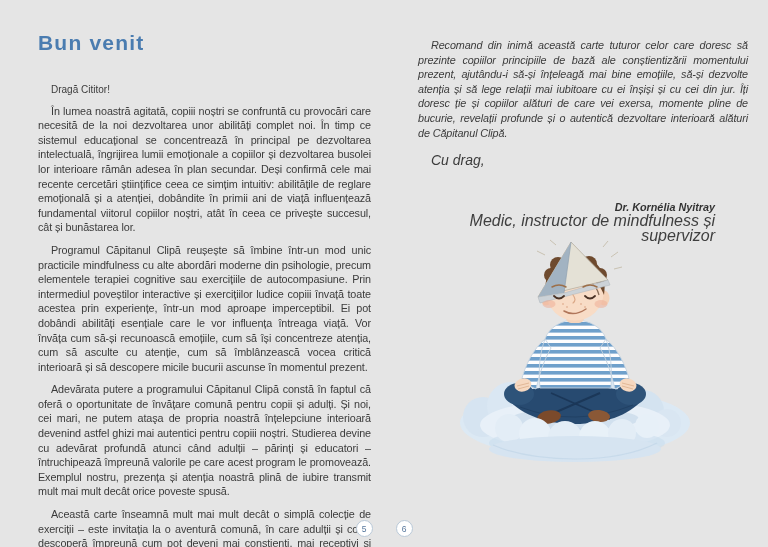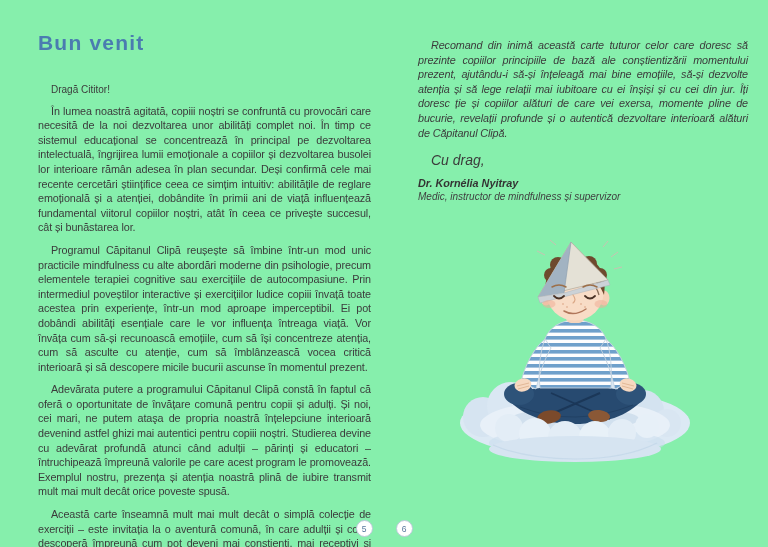--- a/index.html
+++ b/index.html
@@ -4,21 +4,21 @@
 <style>
   * { margin:0; padding:0; box-sizing:border-box; }
   html,body { width:768px; height:547px; }
   body {
     background:#ffffff;
     font-family:"Liberation Sans", sans-serif;
     position:relative;
     overflow:hidden;
     color:#3b3b3b;
   }
-  .spread { position:absolute; inset:0; background:#86efac; }
+  .spread { position:absolute; inset:0; background:#e5e5e5; }
 
   
   .page-left {
     position:absolute; left:38px; top:31px; width:333px;
   }
   .book-title {
     font-size:21px; font-weight:bold; letter-spacing:1.2px;
     color:#4a7cb0; margin-bottom:28px;
   }
   .greeting {
@@ -33,24 +33,24 @@
 
   
   .page-right {
     position:absolute; left:418px; top:38px; width:330px;font-style:italic;
   }
   .closing {
     font-size:14px; line-height:14.6px; text-indent:13px;
     margin-top:13px; color:#3b3b3b;
   }
   .signature {
-    margin-top:8px; text-align:left; padding-right:33px;
+    margin-top:32px; text-align:right; padding-right:33px;
   }
   .sig-name { font-size:10.8px; font-weight:bold; line-height:14.5px; color:#333333; }
-  .sig-role { font-size:10px; line-height:14.5px; color:#3f3f3f; }
+  .sig-role { font-size:16px; line-height:14.5px; color:#3f3f3f; }
 
   .illustration {
     position:absolute; left:27px; top:197px; width:260px; height:240px;
   }
   .illustration svg { width:100%; height:100%; display:block; }
 
   
   .page-numbers {
     position:absolute; left:0; right:0; bottom:10px;
     display:flex; justify-content:center; gap:23px;

